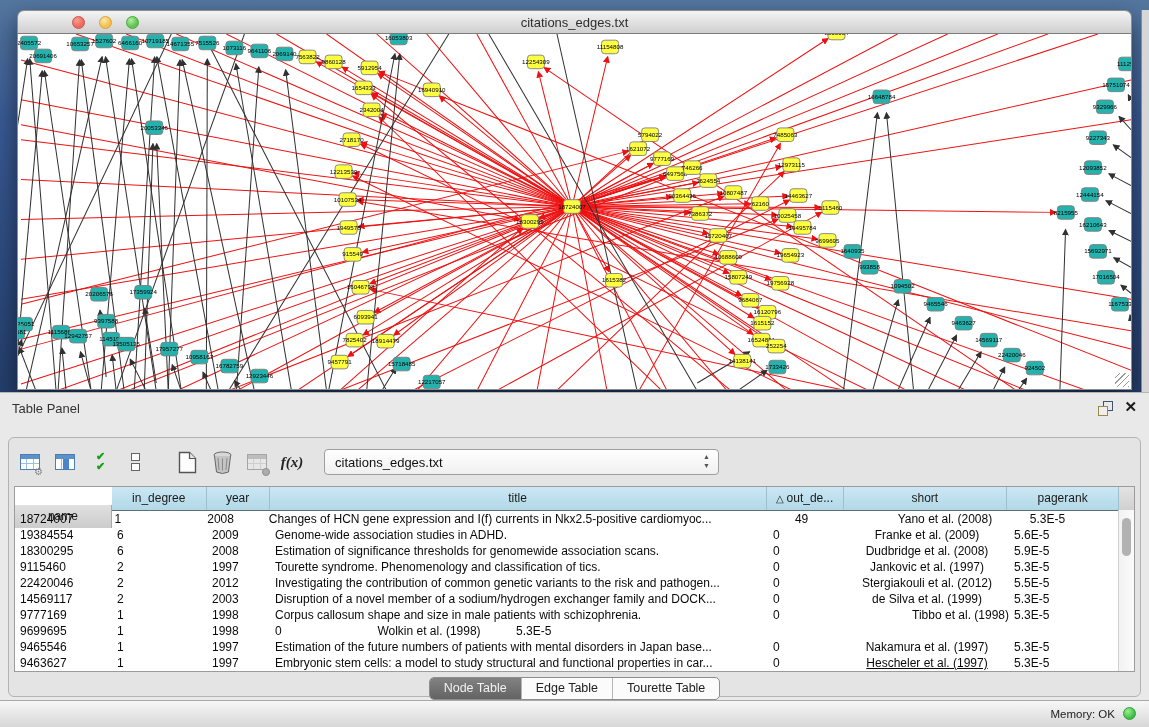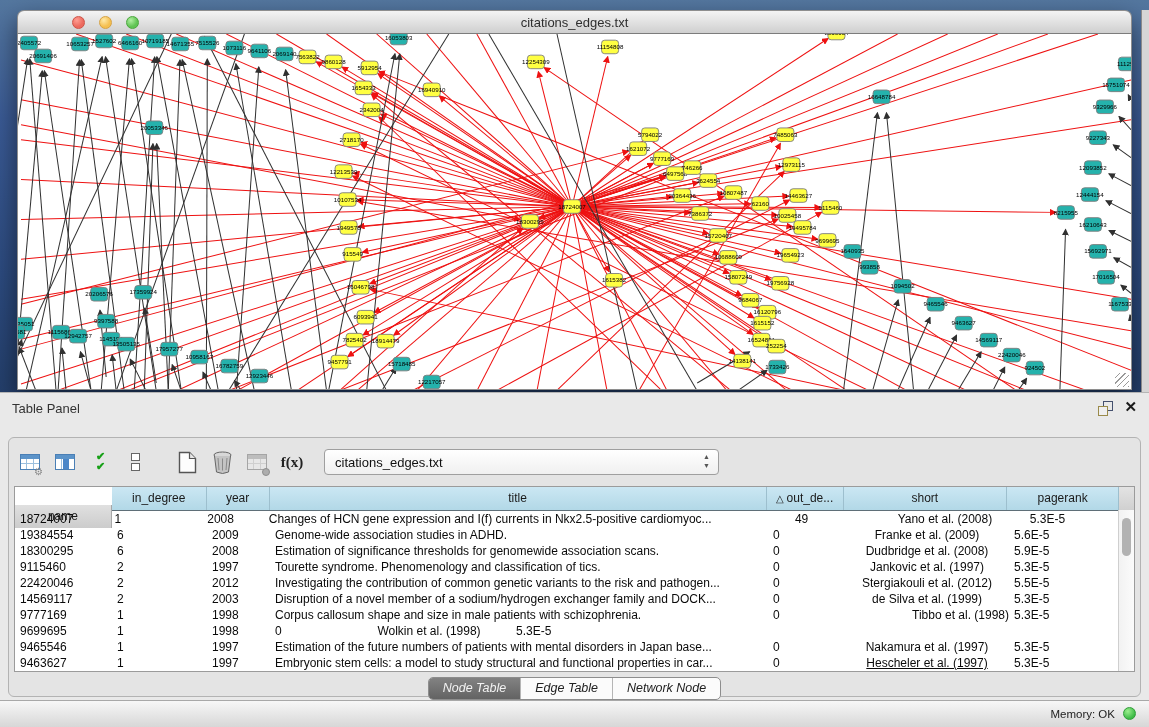--- a/index.html
+++ b/index.html
@@ -30,21 +30,21 @@
   .panel-title{position:absolute;left:12px;top:8px;font-size:13px;color:#333;}
   .float-icon{position:absolute;right:36px;top:8px;width:15px;height:15px;cursor:pointer;}
   .float-icon .b{position:absolute;right:0;top:0;width:8px;height:8px;border:1.4px solid #44506e;background:transparent;}
   .float-icon .f{position:absolute;left:0;bottom:0;width:8px;height:8px;border:1.4px solid #9a8a4a;background:#efefef;}
   .close-icon{position:absolute;right:12px;top:5px;font-size:15px;font-weight:bold;color:#1a1a1a;cursor:pointer;}
   .inner{position:absolute;left:8px;right:8px;top:44px;height:258px;border:1px solid #b3b3b3;border-radius:6px;background:#e4e4e4;}
   
   .toolbar{position:absolute;left:8px;top:5px;right:8px;height:38px;display:flex;align-items:center;gap:9px;}
   .tbtn{width:26px;height:28px;display:flex;align-items:center;justify-content:center;position:relative;cursor:pointer;}
   .gap{width:8px;}
-  .fx{font-family:"Liberation Serif",serif;font-weight:bold;font-size:15px;color:#222;}
+  .fx{font-family:"Liberation Serif",serif;font-style:italic;font-weight:bold;font-size:15px;color:#222;}
   .combo{margin-left:10px;width:393px;height:24px;border:1px solid #9f9f9f;border-radius:4px;
     background:linear-gradient(#ffffff,#f0f0f0);position:relative;display:flex;align-items:center;cursor:pointer;}
   .combo .val{margin-left:10px;font-size:13px;color:#111;}
   .combo .stepper{position:absolute;right:8px;top:2px;font-size:7px;line-height:9px;color:#555;text-align:center;}
   
   .tbl{position:absolute;left:5px;right:5px;top:48px;height:186px;background:#fff;border:1px solid #9b9b9b;box-sizing:border-box;overflow:hidden;}
   .thead{display:flex;height:23px;border-bottom:1px solid #5f6f78;}
   .th{box-sizing:border-box;height:23px;line-height:23px;text-align:center;font-size:12px;color:#1a1a1a;
     background:linear-gradient(#cbe7f3,#b2d8e7);border-right:1px solid #9dbfce;overflow:hidden;white-space:nowrap;cursor:pointer;}
   .th.namecol{background:linear-gradient(#e0e0e0,#cccccc);border-right:1px solid #a8a8a8;margin-top:18px;}
@@ -53,21 +53,21 @@
   .trow{display:flex;height:16px;}
   .td{box-sizing:border-box;height:16px;line-height:16px;font-size:12px;color:#0a0a0a;padding-left:5px;
     overflow:hidden;white-space:nowrap;}
   .td.c{text-align:center;padding-left:0;}
   .vtrack{position:absolute;right:0;top:23px;bottom:0;width:15px;background:linear-gradient(90deg,#f2f2f2,#fbfbfb);border-left:1px solid #cfcfcf;}
   .vthumb{position:absolute;left:3px;top:8px;width:9px;height:38px;border-radius:5px;background:#b2b2b2;cursor:pointer;}
   
   .tabs{position:absolute;left:0;right:0;top:239px;display:flex;justify-content:center;}
   .seg{display:flex;border:1px solid #8d8d8d;border-radius:5px;overflow:hidden;background:#fbfbfb;height:21px;}
   .seg button{all:unset;height:21px;line-height:21px;padding:0 14px;font-size:12.5px;color:#222;cursor:pointer;
-    border-right:1px solid #b5b5b5;font-family:"Liberation Sans",sans-serif;font-style:italic;}
+    border-right:1px solid #b5b5b5;font-family:"Liberation Sans",sans-serif;}
   .seg button:last-child{border-right:none;}
   .seg button.active{background:linear-gradient(#828282,#636363);color:#f2f2f2;}
   
   .statusbar{position:absolute;left:0;top:700px;width:1149px;height:27px;
     background:linear-gradient(#f7f7f7,#d7d7d7);border-top:1px solid #a8a8a8;box-sizing:border-box;}
   .mem{position:absolute;right:34px;top:7px;font-size:11.5px;color:#222;}
   .memdot{position:absolute;right:13px;top:6px;width:13px;height:13px;border-radius:50%;
     background:radial-gradient(circle at 35% 30%,#9cef8e,#3cba46 70%);border:1px solid #2f9e38;box-sizing:border-box;}
   
   .icon-grid{width:20px;height:16px;border:1px solid #4a7fb5;background:
@@ -656,21 +656,21 @@
           </div>
         <div class="vtrack">
           <div class="vthumb"></div>
         </div>
       </div>
 
       <div class="tabs">
         <div class="seg" id="tabseg">
             <button class="active">Node Table</button>
             <button>Edge Table</button>
-            <button>Network Node</button>
+            <button>Tourette Table</button>
           </div>
       </div>
     </div>
   </div>
 
   <div class="statusbar">
     <span class="mem">Memory: OK</span>
     <span class="memdot"></span>
   </div>
 </div>

